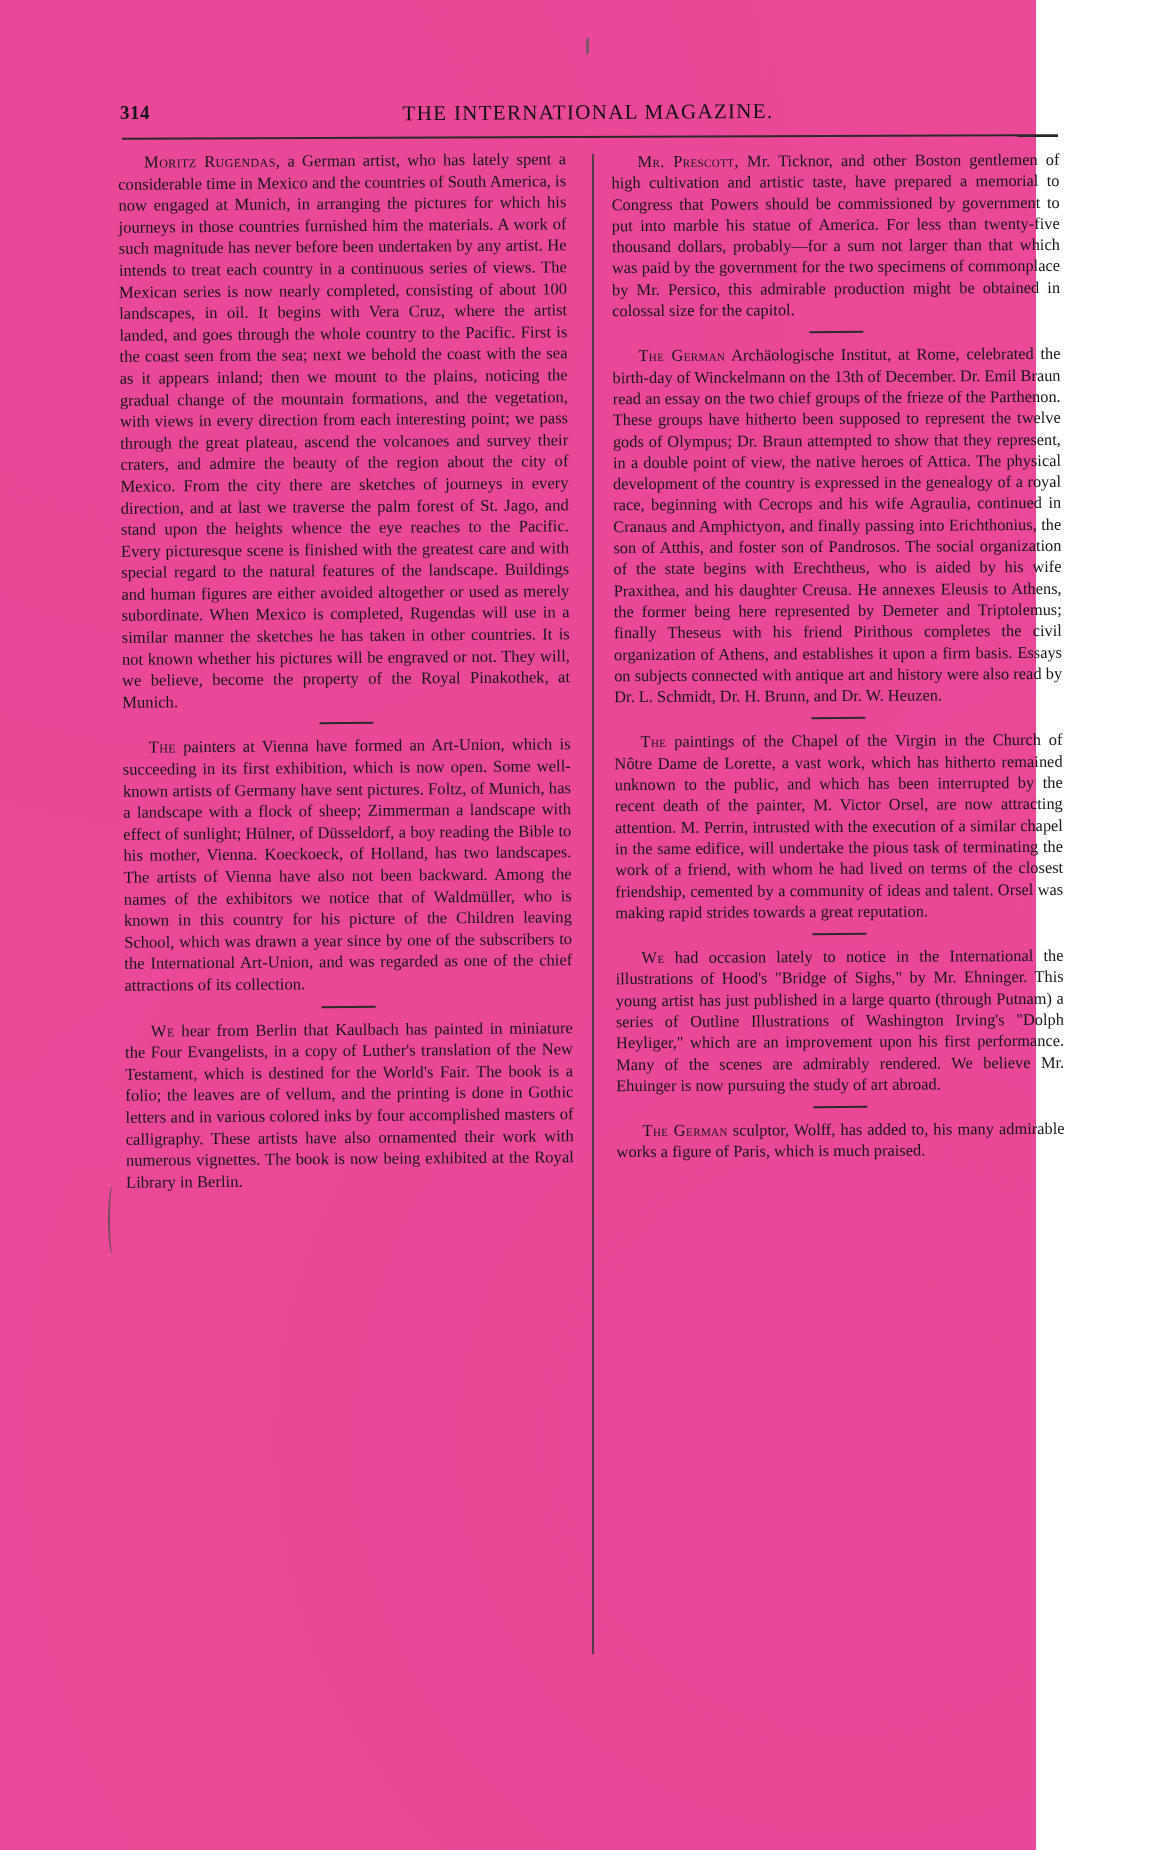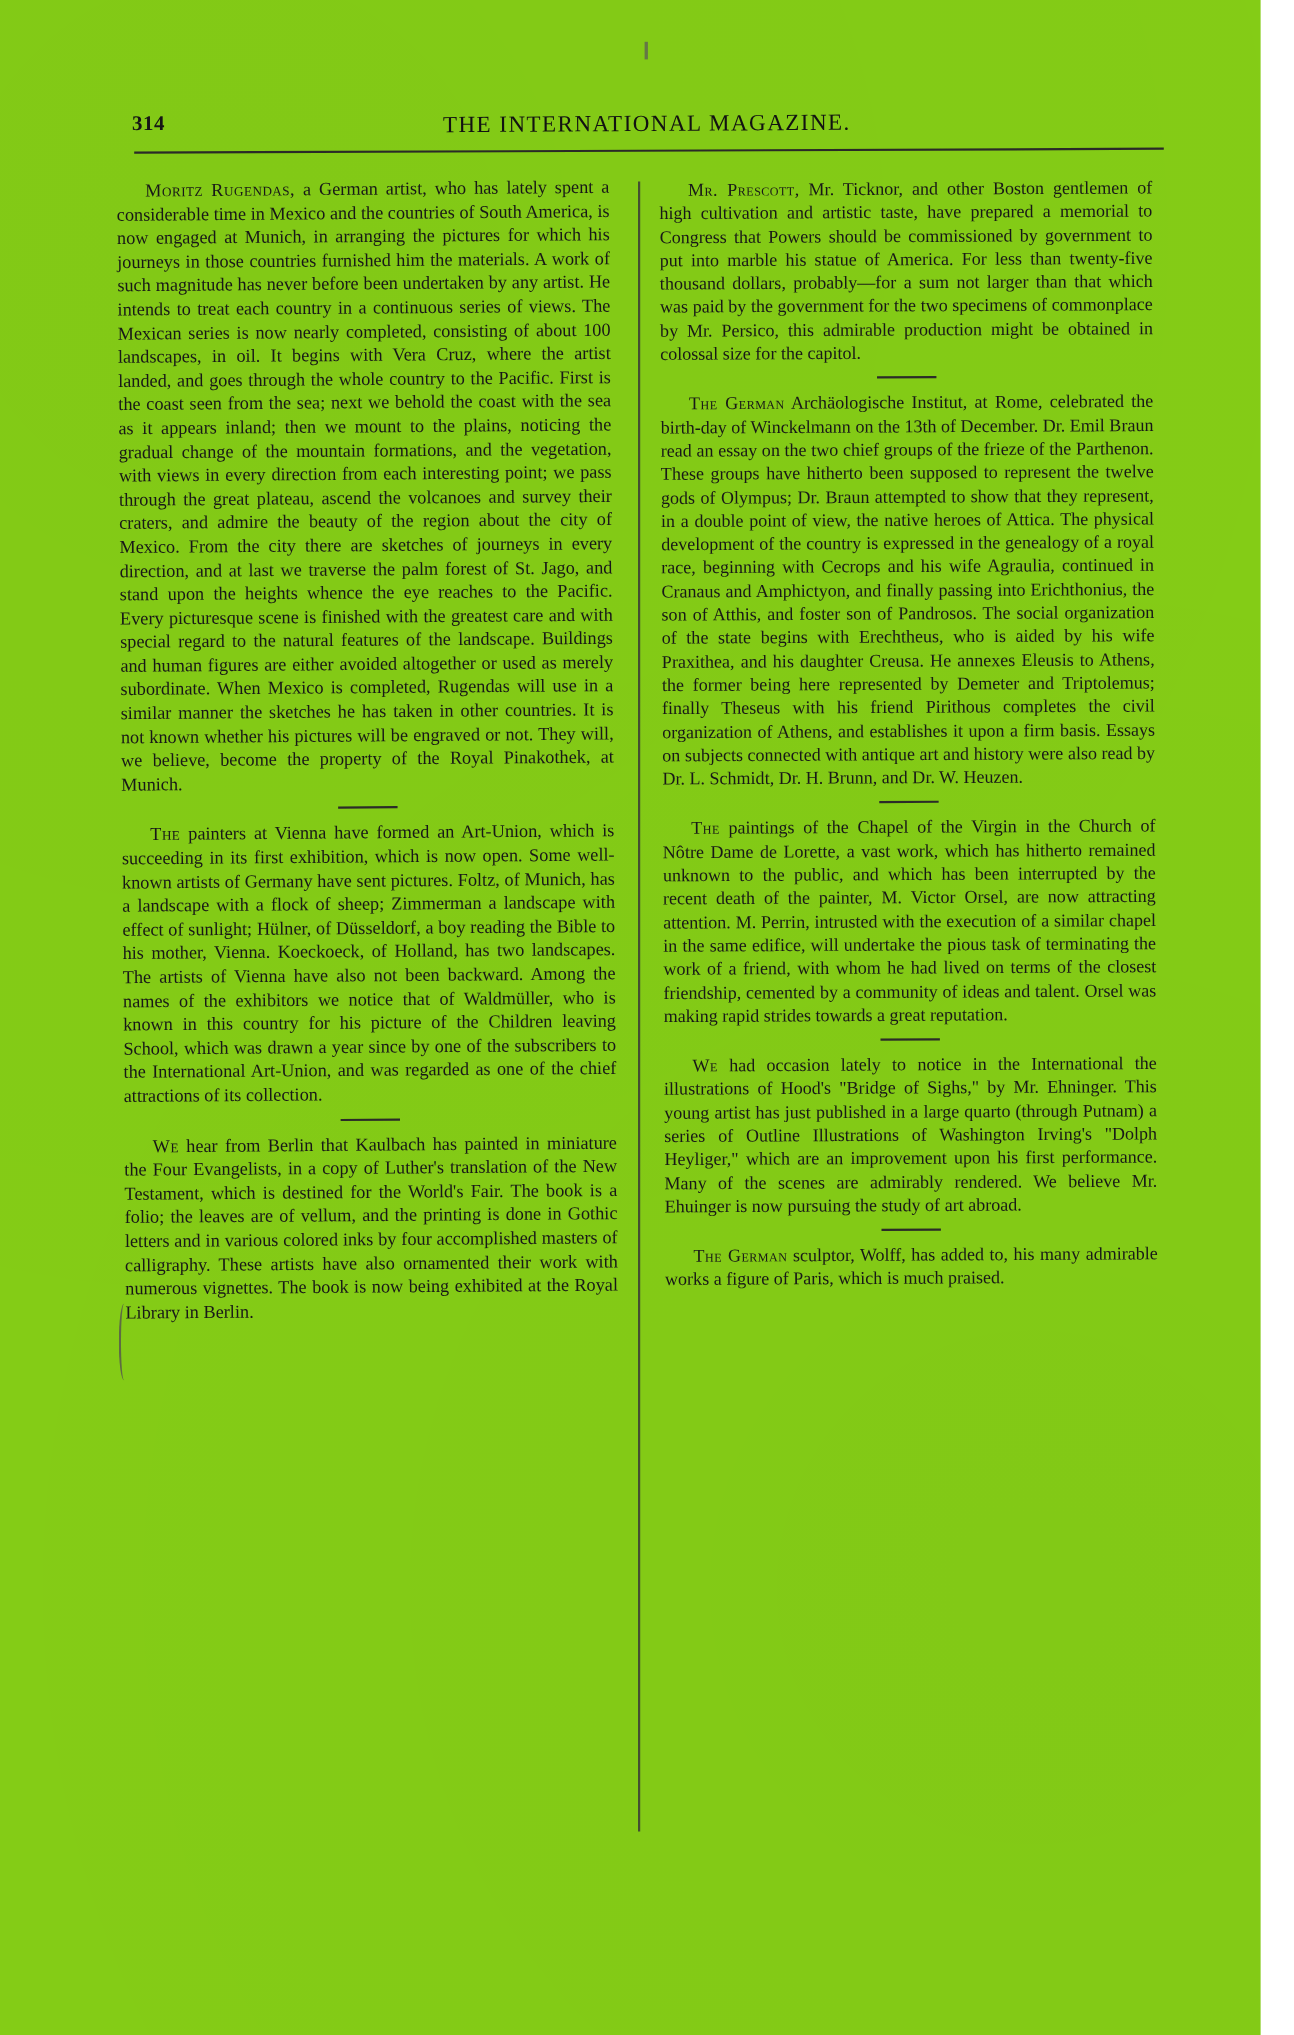--- a/index.html
+++ b/index.html
@@ -11,23 +11,23 @@
     width: 1176px;
     height: 1850px;
     position: relative;
     font-family: "Liberation Serif", serif;
     color: #1a1a1a;
     overflow: hidden;
   }
   .page {
     position: absolute;
     left: 0; top: 0;
-    width: 1146px;
+    width: 1036px;
     height: 1850px;
-    background: #84cc16;
+    background: #ec4899;
   }
   
   .page::before {
     content: "";
     position: absolute;
     left: 0; top: 0; right: 0; bottom: 0;
     background:
       radial-gradient(circle at 18% 12%, rgba(0,0,0,0.016), transparent 60%),
       radial-gradient(circle at 82% 78%, rgba(0,0,0,0.014), transparent 62%);
     pointer-events: none;
@@ -72,25 +72,24 @@
     position: absolute;
     left: 122px;
     top: 136px;
     width: 936px;
     height: 2px;
     background: #2a2a28;
     transform: rotate(-0.22deg);
   }
   .columns {
     position: absolute;
-    left: 110px;
+    left: 122px;
     top: 150px;
     width: 940px;
     height: 1650px;
-    margin-top: 11px;
   }
   .col {
     position: absolute;
     top: 0;
     width: 448px;
   }
   .col-left { left: 0; transform: rotate(-0.45deg); }
   .col-right { left: 492px; transform: rotate(-0.3deg); }
   .col-divider {
     position: absolute;

